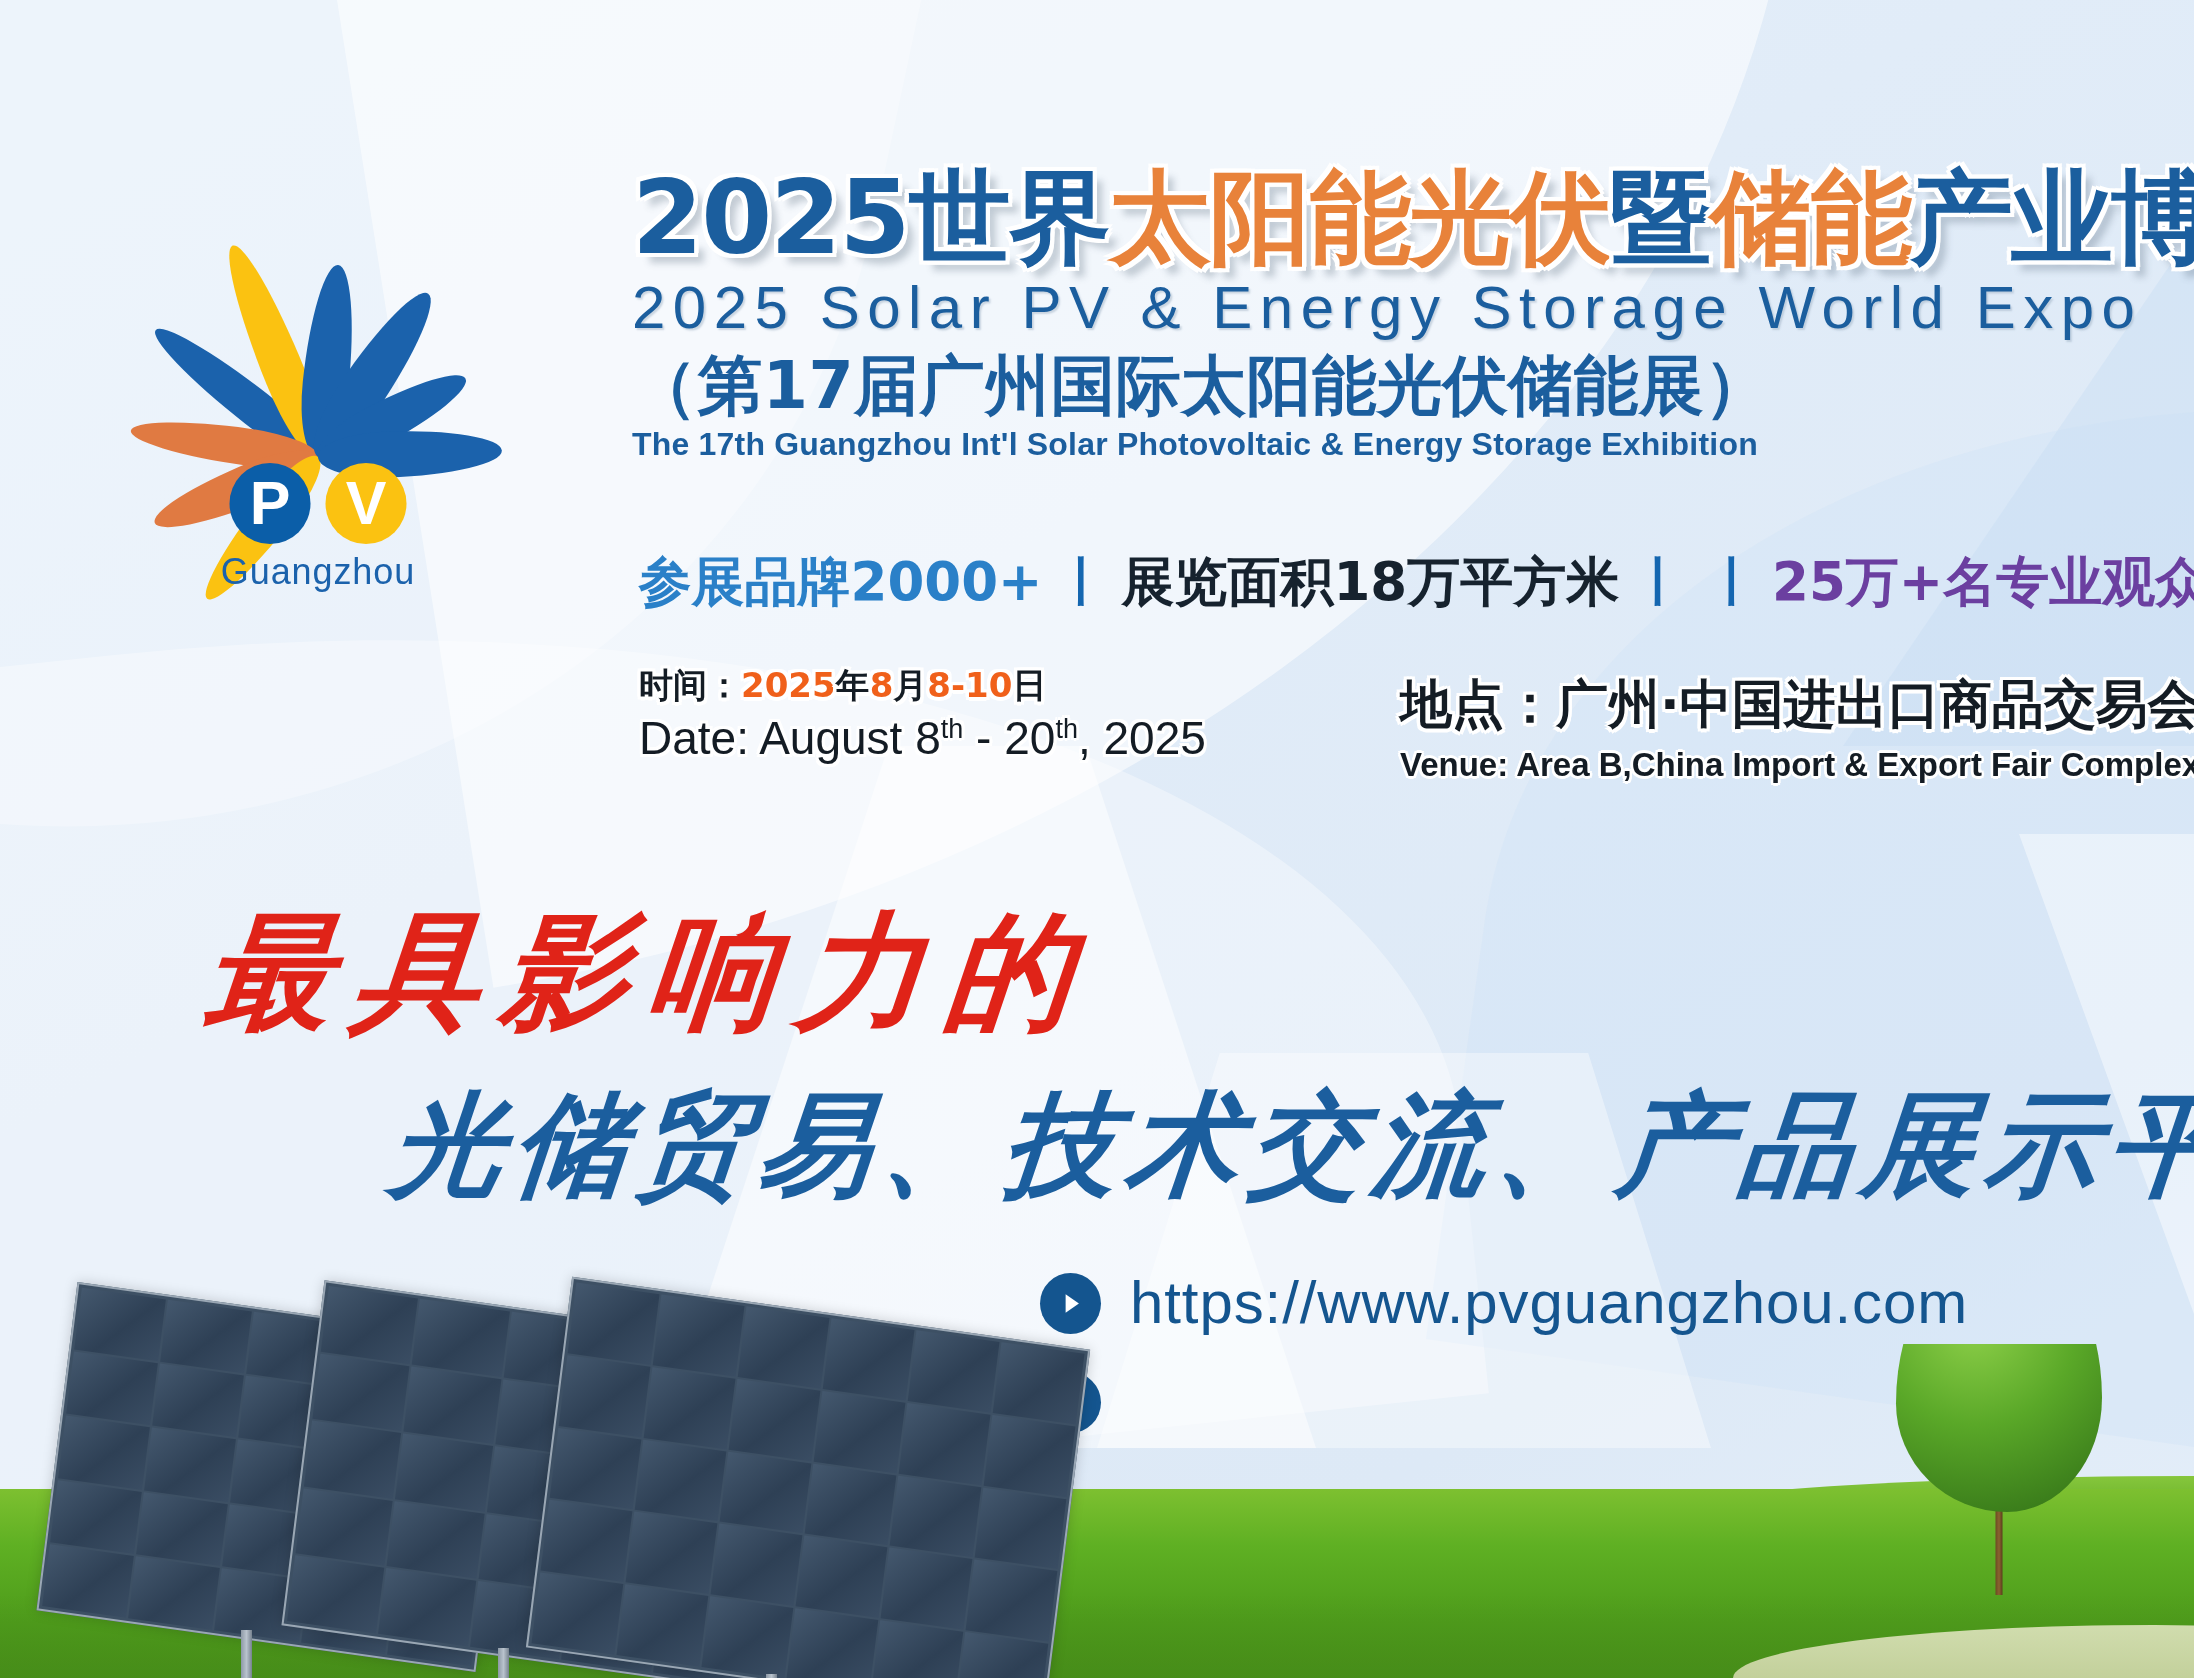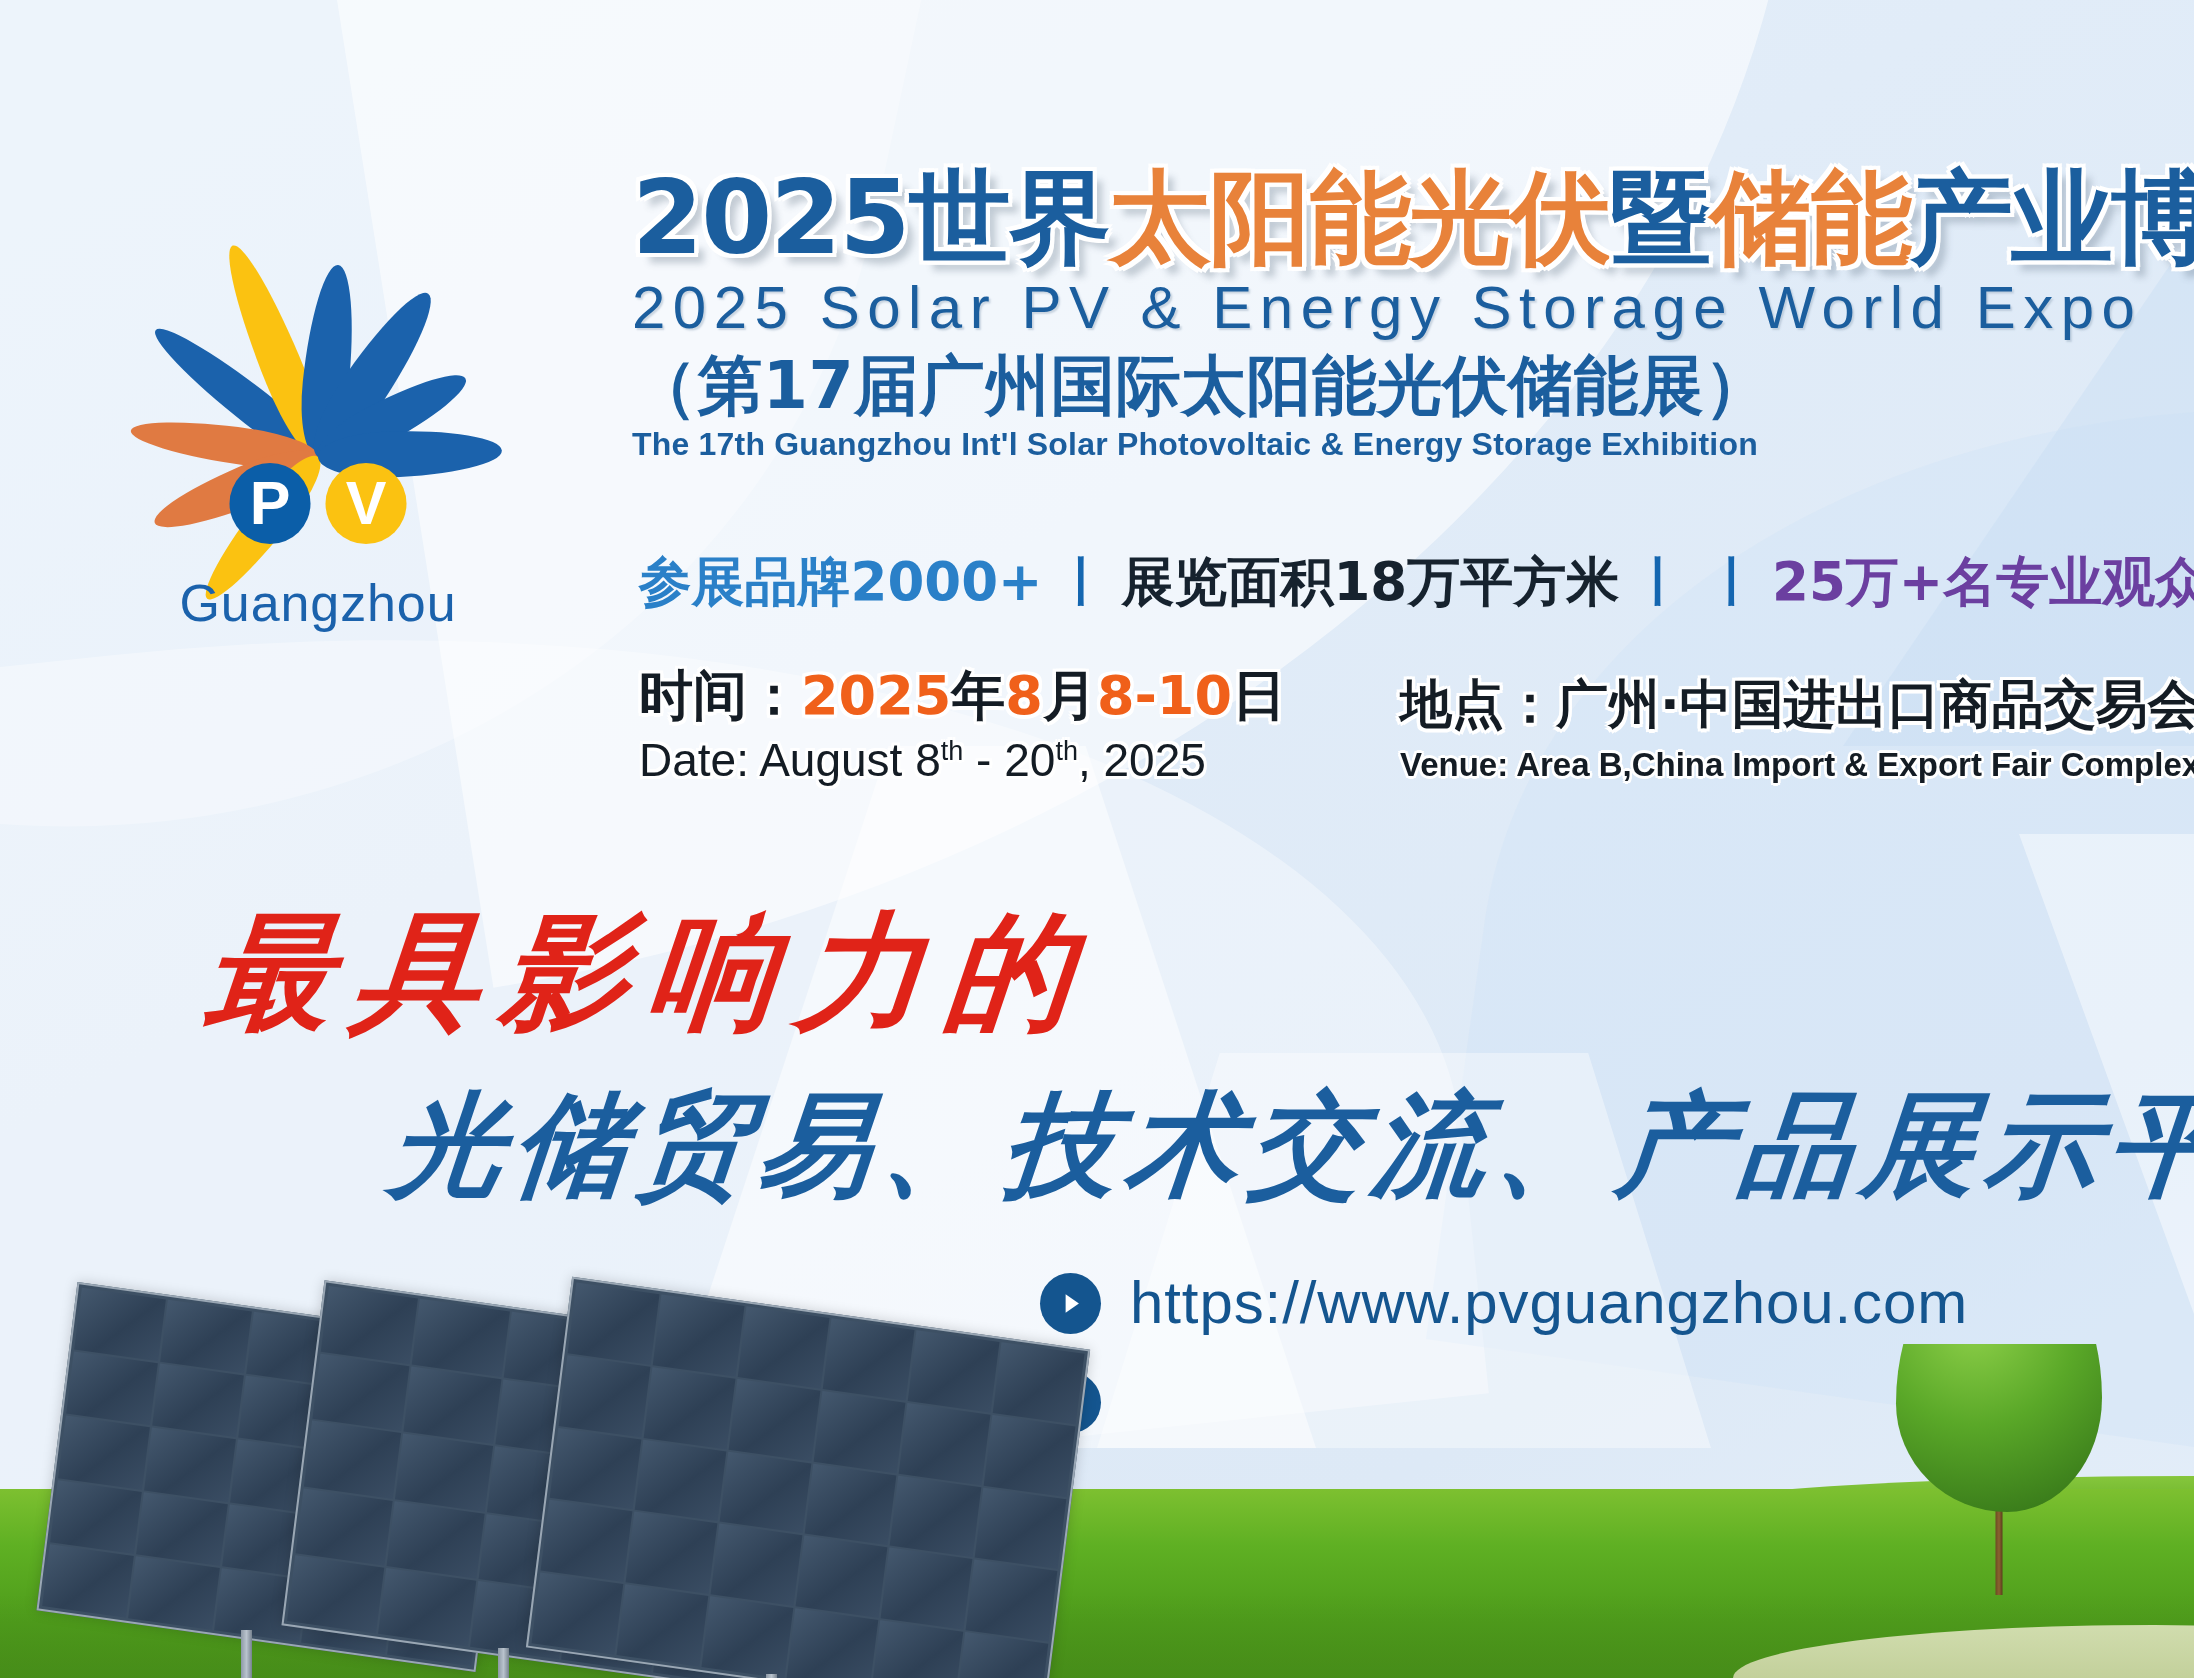--- a/index.html
+++ b/index.html
@@ -47,22 +47,22 @@
   #logo .pvwrap{position:absolute;left:50%;top:287px;transform:translateX(-50%);
      display:flex;align-items:center;gap:15px;}
   #logo .pcirc{width:81px;height:81px;border-radius:50%;background:#0b5ea8;
      display:flex;align-items:center;justify-content:center;
      color:#fff;font-weight:bold;font-size:61px;line-height:1;
      font-family:"Liberation Sans",sans-serif;}
   #logo .vcirc{width:81px;height:81px;border-radius:50%;background:#fbc211;
      display:flex;align-items:center;justify-content:center;
      color:#fff;font-weight:bold;font-size:61px;line-height:1;
      font-family:"Liberation Sans",sans-serif;}
-  #logo .gz{position:absolute;left:50%;top:397px;transform:translateX(-50%);
-     color:#1b62ac;font-size:52px;letter-spacing:0.9px;white-space:nowrap;
+  #logo .gz{position:absolute;left:50%;top:375px;transform:translateX(-50%);
+     color:#1b62ac;font-size:36px;letter-spacing:0.9px;white-space:nowrap;
      font-family:"Liberation Sans",sans-serif;}
 
   
   #headline{position:absolute;left:632px;top:167px;width:2027px;}
 
   .title-cn{
     font-size:102px;line-height:1.0;font-weight:bold;white-space:nowrap;
     letter-spacing:-1.8px;
     font-family:"DejaVu Sans","Liberation Sans",sans-serif;
     text-shadow:
@@ -96,21 +96,21 @@
   
   #stats{position:absolute;left:636px;top:555px;
      display:flex;align-items:center;white-space:nowrap;
      font-size:53px;font-weight:bold;line-height:1;
      font-family:"DejaVu Sans","Liberation Sans",sans-serif;}
   #stats .seg{margin:0 2.6px;}
   #stats .sep{color:#1466b0;margin:0 11.4px;font-size:51px;font-weight:bold;}
 
   
   #date{position:absolute;left:639px;top:667px;}
-  .date-cn{font-size:54px;font-weight:bold;white-space:nowrap;line-height:1.08;
+  .date-cn{font-size:34px;font-weight:bold;white-space:nowrap;line-height:1.08;
      font-family:"DejaVu Sans","Liberation Sans",sans-serif;
      text-shadow:-3.1px -3.1px 0 #fff,3.1px -3.1px 0 #fff,-3.1px 3.1px 0 #fff,3.1px 3.1px 0 #fff,
                  0 -3.5px 0 #fff,0 3.5px 0 #fff,-3.5px 0 0 #fff,3.5px 0 0 #fff;}
   .d-black{color:#141c24;}
   .d-orange{color:#f0601a;}
   .date-en{margin-top:11.4px;font-size:46px;white-space:nowrap;color:#141c24;
      line-height:1;font-family:"Liberation Sans",sans-serif;
      text-shadow:-2.6px -2.6px 0 #fff,2.6px -2.6px 0 #fff,-2.6px 2.6px 0 #fff,2.6px 2.6px 0 #fff,
                  0 -3.1px 0 #fff,0 3.1px 0 #fff,-3.1px 0 0 #fff,3.1px 0 0 #fff;}
   .date-en sup{font-size:27px;vertical-align:super;}

